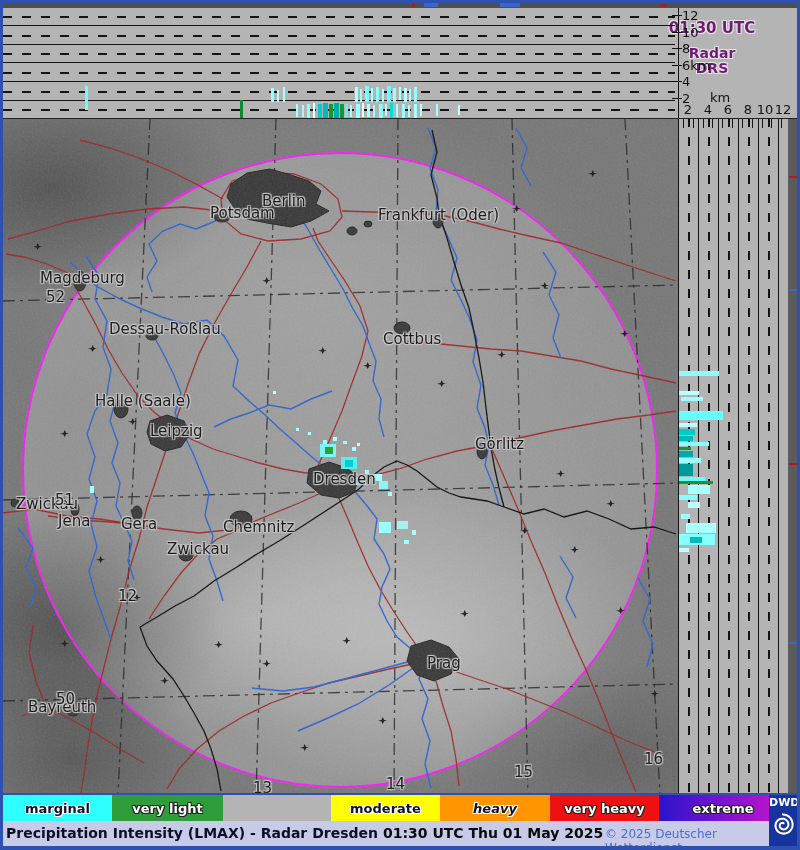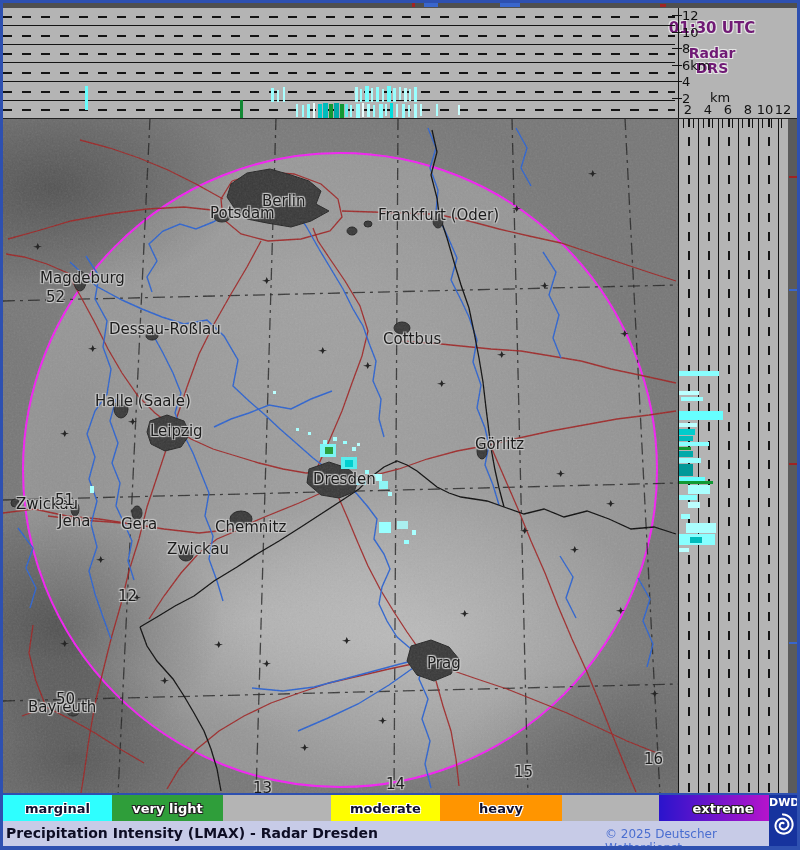--- a/index.html
+++ b/index.html
@@ -288,21 +288,21 @@
       <div class="maplabel" style="position: absolute; left: 37px; top: 151px;">Magdeburg</div>
       <div class="maplabel" style="position: absolute; left: 106px; top: 202px;">Dessau-Roßlau</div>
       <div class="maplabel" style="position: absolute; left: 380px; top: 212px;">Cottbus</div>
       <div class="maplabel" style="position: absolute; left: 92px; top: 274px;">Halle (Saale)</div>
       <div class="maplabel" style="position: absolute; left: 147px; top: 304px;">Leipzig</div>
       <div class="maplabel" style="position: absolute; left: 472px; top: 317px;">Görlitz</div>
       <div class="maplabel" style="position: absolute; left: 310px; top: 352px;">Dresden</div>
       <div class="maplabel" style="position: absolute; left: 13px; top: 377px;">Zwickau</div>
       <div class="maplabel" style="position: absolute; left: 55px; top: 394px;">Jena</div>
       <div class="maplabel" style="position: absolute; left: 118px; top: 397px;">Gera</div>
-      <div class="maplabel" style="position: absolute; left: 212px; top: 400px;">Chemnitz</div>
+      <div class="maplabel" style="position: absolute; left: 220px; top: 400px;">Chemnitz</div>
       <div class="maplabel" style="position: absolute; left: 164px; top: 422px;">Zwickau</div>
       <div class="maplabel" style="position: absolute; left: 25px; top: 580px;">Bayreuth</div>
       <div class="maplabel" style="position: absolute; left: 424px; top: 536px;">Prag</div>
       <div class="maplabel" style="position: absolute; left: 43px; top: 170px;">52</div>
       <div class="maplabel" style="position: absolute; left: 52px; top: 373px;">51</div>
       <div class="maplabel" style="position: absolute; left: 53px; top: 572px;">50</div>
       <div class="maplabel" style="position: absolute; left: 115px; top: 469px;">12</div>
       <div class="maplabel" style="position: absolute; left: 250px; top: 661px;">13</div>
       <div class="maplabel" style="position: absolute; left: 383px; top: 657px;">14</div>
       <div class="maplabel" style="position: absolute; left: 511px; top: 645px;">15</div>
@@ -366,30 +366,34 @@
   <div id="legend">
       <div class="lgseg lgdark" style="position: absolute; left: 0px; top: 0px; width: 109px; background: linear-gradient(90deg, rgb(46, 255, 255), rgb(46, 255, 255));">
         <span>marginal</span>
       </div>
       <div class="lgseg lglight" style="position: absolute; left: 109px; top: 0px; width: 111px; background: linear-gradient(90deg, rgb(47, 158, 58), rgb(47, 158, 58));">
         <span>very light</span>
       </div>
       <div class="lgseg lgdark" style="position: absolute; left: 328px; top: 0px; width: 109px; background: linear-gradient(90deg, rgb(255, 255, 0), rgb(255, 255, 0));">
         <span>moderate</span>
       </div>
-      <div class="lgseg lgdark" style="position: absolute; left: 437px; top: 0px; width: 122px; background: linear-gradient(90deg, rgb(255, 149, 0), rgb(255, 149, 0));">
+      <div class="lgseg lgdark" style="position: absolute; left: 437px; top: 0px; width: 110px; background: linear-gradient(90deg, rgb(255, 149, 0), rgb(255, 149, 0)); font-style: italic;">
         <span>heavy</span>
+      </div>
+      <div class="lgseg lglight" style="position: absolute; left: 547px; top: 0px; width: 109px; background: linear-gradient(90deg, rgb(238, 17, 17), rgb(238, 17, 17));">
+        <span>very heavy</span>
       </div>
       <div class="lgseg lglight" style="position: absolute; left: 656px; top: 0px; width: 128px; background: linear-gradient(90deg, rgb(42, 20, 204), rgb(204, 20, 204));">
         <span>extreme</span>
       </div>
     </div>
 
   <div id="status">
     <div class="st-title">Precipitation Intensity (LMAX) - Radar Dresden</div>
+    <div class="st-date">01:30 UTC Thu 01 May 2025</div>
     <div class="st-copy">© 2025 Deutscher Wetterdienst</div>
   </div>
 
   <div id="dwdbox">
     <div class="dwd-label">DWD</div>
     <svg id="dwdsvg" width="26" height="30" viewBox="0 0 28 30">
       <path id="dwdspiral" fill="none" stroke="#ffffff" stroke-width="2.2" stroke-linecap="round" d="M14.0 2.5L16.3 2.9L18.4 3.7L20.3 4.9L21.9 6.4L23.1 8.2L23.9 10.2L24.3 12.3L24.3 14.4L23.9 16.4L23.1 18.3L21.9 19.9L20.5 21.3L18.8 22.3L17.0 22.9L15.1 23.2L13.3 23.1L11.5 22.6L9.9 21.8L8.5 20.8L7.4 19.4L6.6 17.9L6.1 16.3L5.9 14.7L6.1 13.1L6.6 11.5L7.3 10.2L8.4 9.0L9.5 8.1L10.9 7.5L12.3 7.1L13.7 7.1L15.1 7.3L16.3 7.8L17.4 8.5L18.4 9.4L19.1 10.5L19.6 11.6L19.8 12.8L19.8 14.0L19.5 15.1L19.0 16.1L18.4 17.0L17.6 17.7L16.7 18.2L15.8 18.5L14.8 18.7L13.8 18.6L13.0 18.3L12.2 17.9L11.5 17.3L11.0 16.7L10.7 15.9L10.5 15.2L10.5 14.5L10.6 13.8L10.9 13.1L11.2 12.6L11.7 12.1L12.2 11.8L12.7 11.7L13.3 11.6L13.8 11.6L14.2 11.8L14.6 12.0"></path>
     </svg>
   </div>
 

